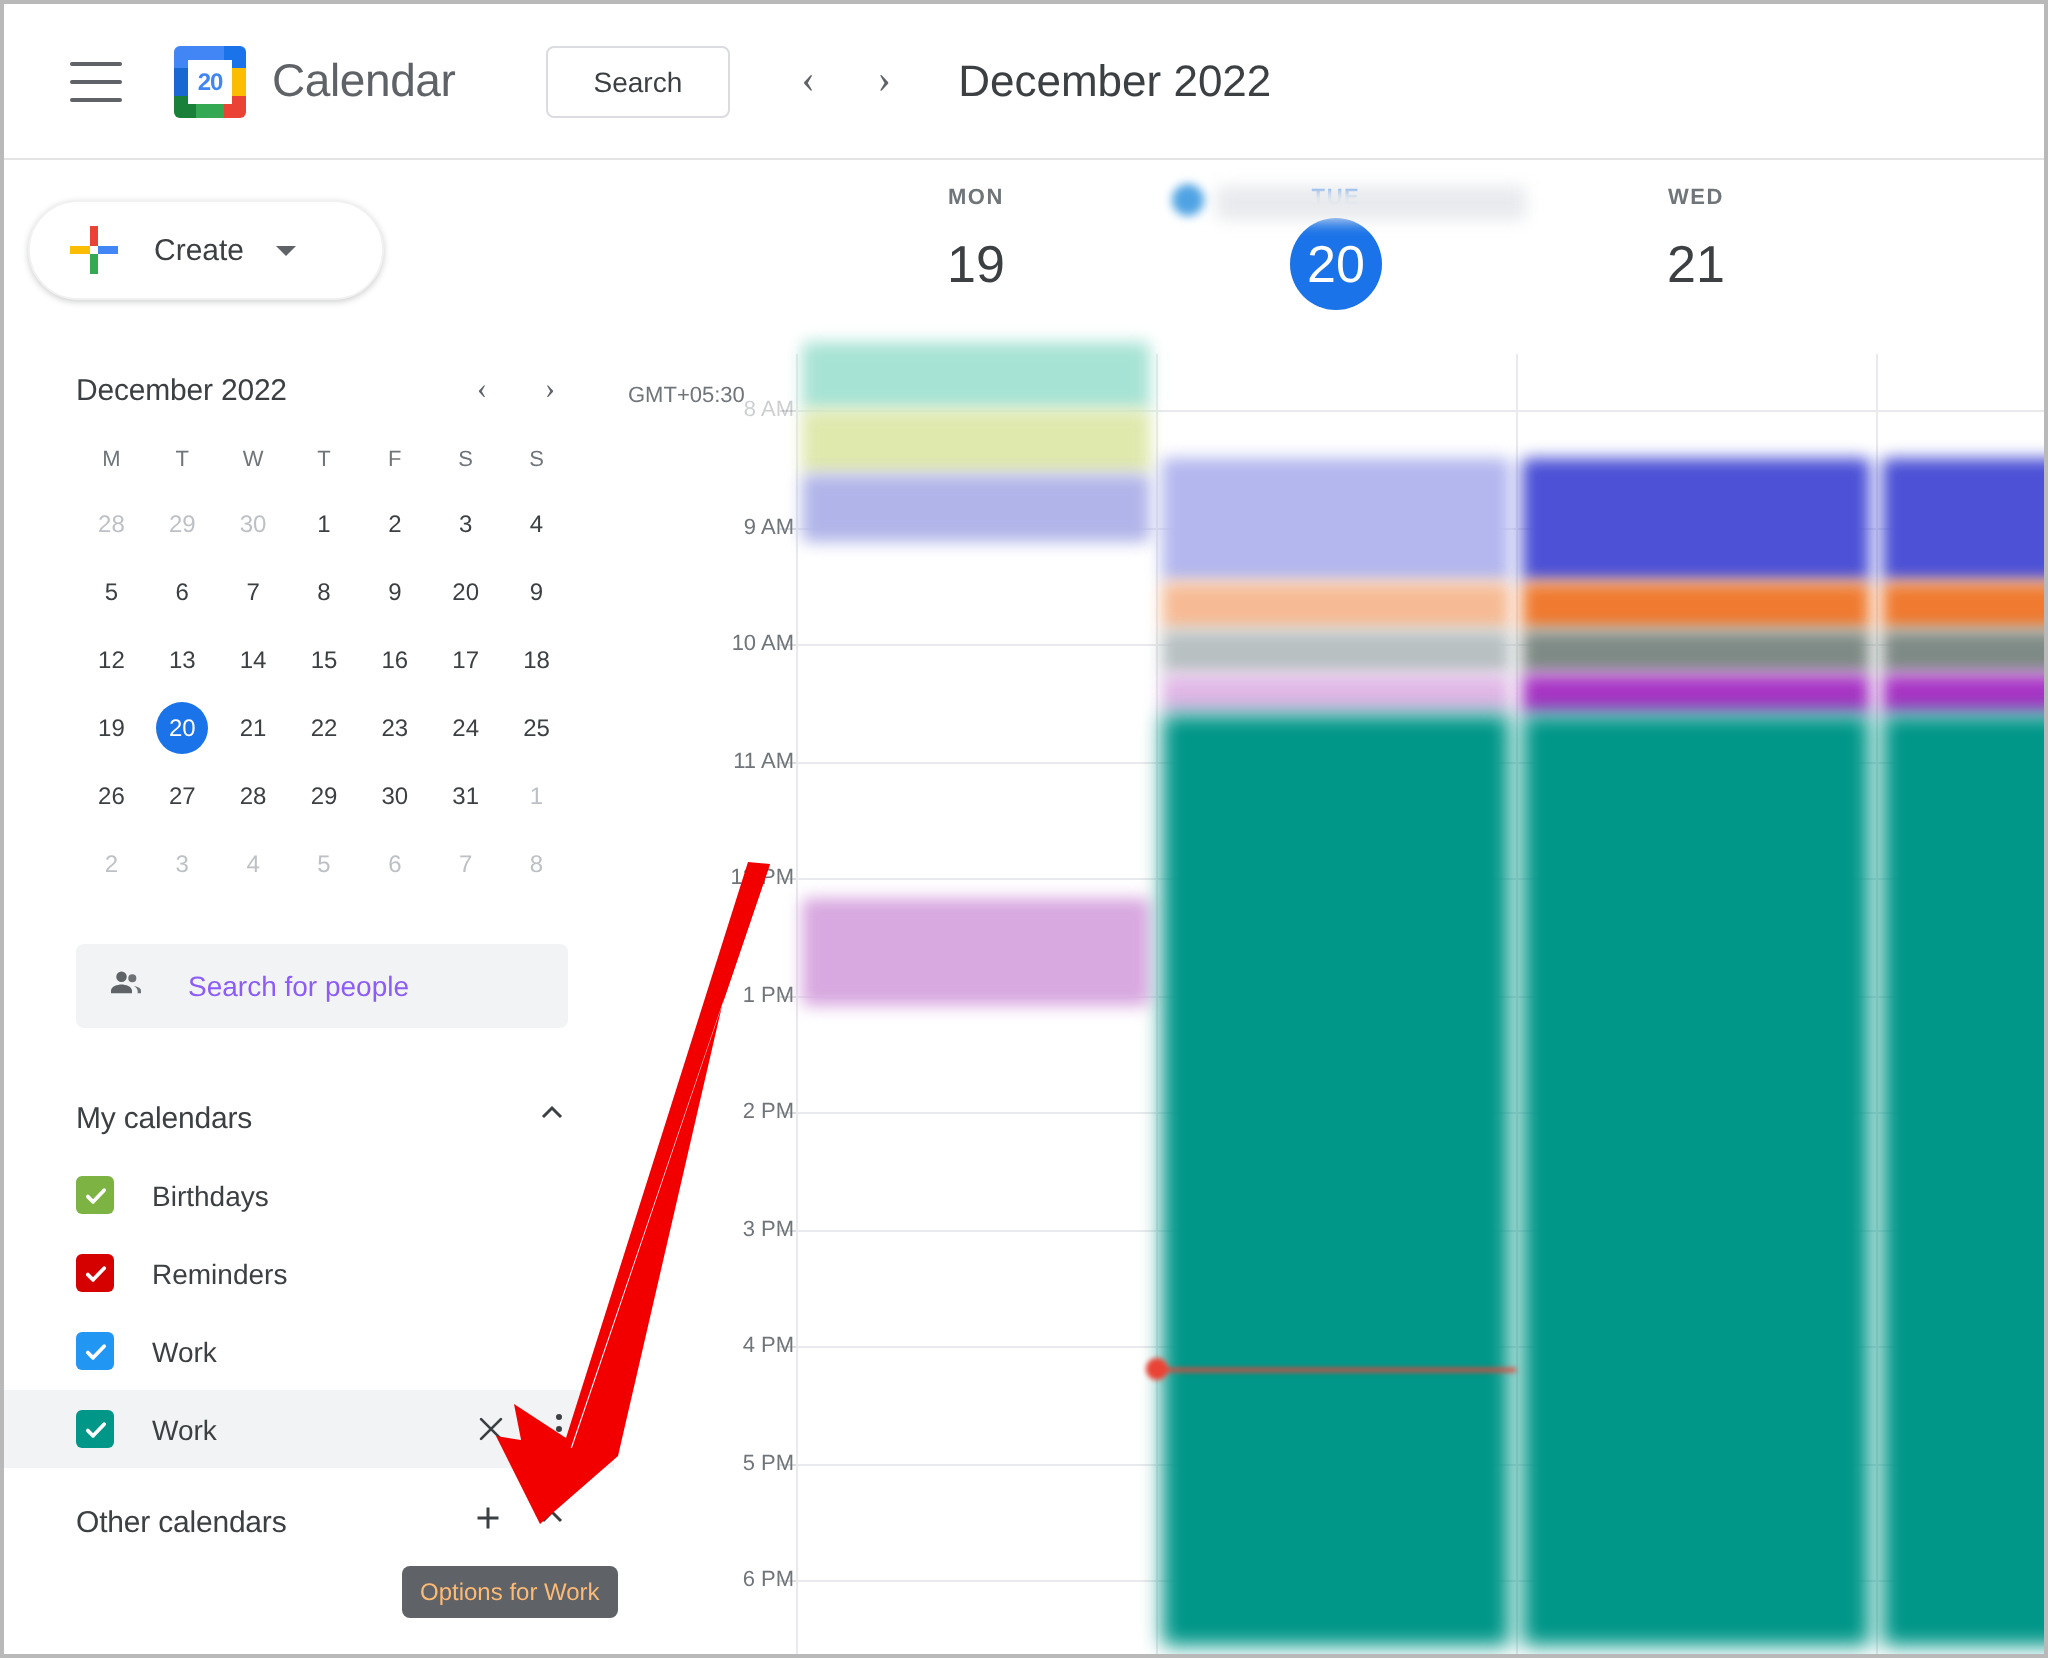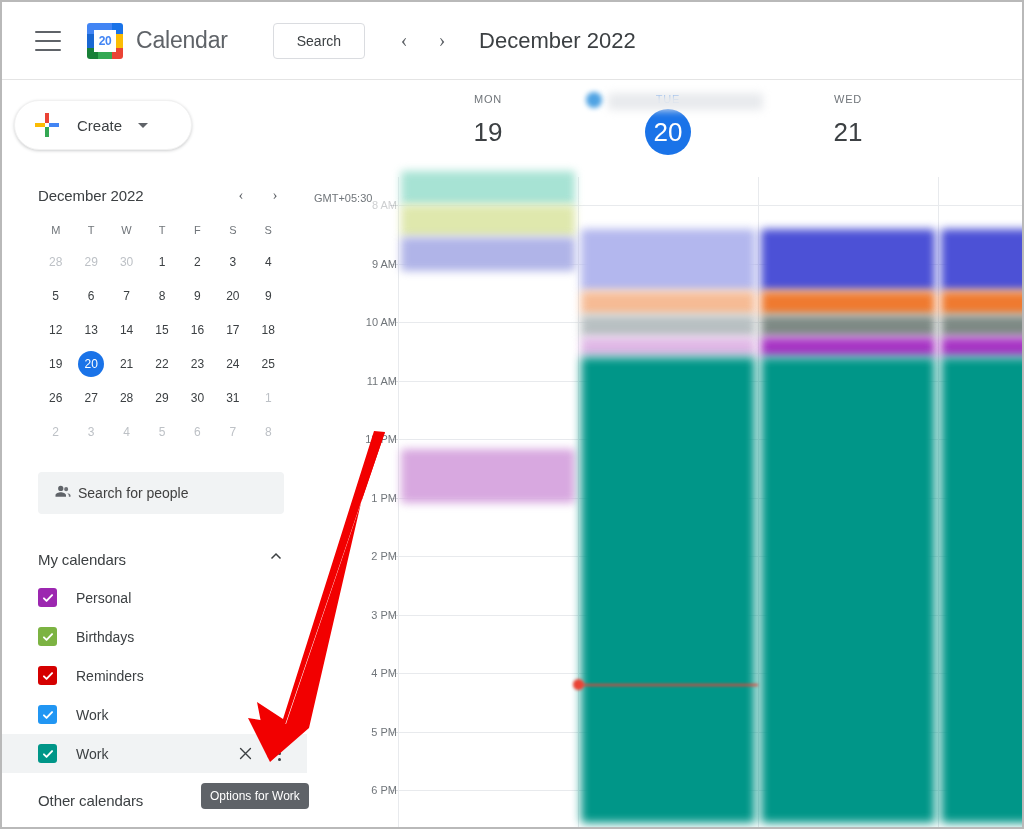--- a/index.html
+++ b/index.html
@@ -152,21 +152,21 @@
   
   .search-people {
     margin: 26px 0 0 36px;
     width: 246px; height: 42px;
     background: #f1f3f4;
     border-radius: 4px;
     display: flex; align-items: center;
     cursor: text;
   }
   .people-icon { margin-left: 16px; flex: none; }
-  .search-ph { margin-left: 6px; font-size: 14px; color: #404040; }
+  .search-ph { margin-left: 22px; font-size: 14px; color: #8b5cf6; }
 
   
   .cal-section { margin-top: 26px; }
   .cal-section-head {
     height: 38px; display: flex; align-items: center;
     padding: 0 22px 0 36px; cursor: pointer;
   }
   .cal-section-title { font-size: 15px; color: #3c4043; letter-spacing:-.1px; }
   .chev { margin-left: auto; color: #3c4043; }
 
@@ -185,21 +185,21 @@
   .x-btn { width: 24px; height: 24px; display:flex; align-items:center; justify-content:center; cursor:pointer; }
   .dots-btn { width: 24px; height: 26px; display:flex; flex-direction:column; align-items:center; justify-content:center; gap:3px; cursor:pointer; }
   .dots-btn i { width: 3px; height: 3px; border-radius: 50%; background: #3c4043; display:block; }
 
   .other-cal-head { position: relative; }
   .oc-actions { margin-left:auto; display:flex; align-items:center; gap:14px; color:#3c4043; }
 
   
   .tooltip {
     position: absolute; left: 199px; top: 781px;
-    background: #5f6368; color: #ffffff;
+    background: #5f6368; color: #fdba74;
     font-size: 12px; padding: 6px 9px; border-radius: 4px;
     white-space: nowrap; z-index: 40;
   }
 
   
   .gridwrap {
     position: absolute; left: 305px; top: 79px;
     width: 715px; height: 748px;
     background: #fff; overflow: hidden;
   }
@@ -210,21 +210,21 @@
   .tz-col { width: 91px; flex: none; position: relative; }
   .tz-label {
     position: absolute; left: 7px; top: 111px;
     font-size: 11px; color: #70757a; white-space: nowrap;
   }
   .day-col-head {
     width: 180px; flex: none;
     display: flex; flex-direction: column; align-items: center;
     padding-top: 12px;
   }
-  .dow { font-size: 11px; color: #70757a; letter-spacing: .8px; }
+  .dow { font-size: 11px; color: #70757a; letter-spacing: .8px; font-weight: bold; }
   .dow.today-dow { color: #1a73e8; }
   .dnum {
     margin-top: 4px; font-size: 26px; color: #3c4043; font-weight: 400;
     width: 46px; height: 46px; display:flex; align-items:center; justify-content:center;
     border-radius: 50%;
   }
   .dnum.today-num { background: #1a73e8; color: #fff; }
 
   .timegrid { position: absolute; left: 0; top: 96px; width: 715px; height: 652px; }
   .time-label {
@@ -473,28 +473,20 @@
     <div class="cal-section">
       <div class="cal-section-head">
         <span class="cal-section-title">My calendars</span>
         <span class="chev">
           <svg width="18" height="18" viewBox="0 0 24 24" fill="none" stroke="#3c4043" stroke-width="2">
             <path d="M6 14l6-6 6 6"></path>
           </svg>
         </span>
       </div>
       <div id="cal-list">
-          <div class="cal-item">
-            <div class="cbx" style="background: rgb(156, 39, 176);">
-              <svg width="14" height="14" viewBox="0 0 24 24" fill="none" stroke="#fff" stroke-width="3.2" stroke-linecap="round" stroke-linejoin="round">
-                <path d="M5 12.5l4.5 4.5L19 7"></path>
-              </svg>
-            </div>
-            <div class="cal-name">Personal</div>
-          </div>
           <div class="cal-item">
             <div class="cbx" style="background: rgb(124, 179, 66);">
               <svg width="14" height="14" viewBox="0 0 24 24" fill="none" stroke="#fff" stroke-width="3.2" stroke-linecap="round" stroke-linejoin="round">
                 <path d="M5 12.5l4.5 4.5L19 7"></path>
               </svg>
             </div>
             <div class="cal-name">Birthdays</div>
           </div>
           <div class="cal-item">
             <div class="cbx" style="background: rgb(213, 0, 0);">

